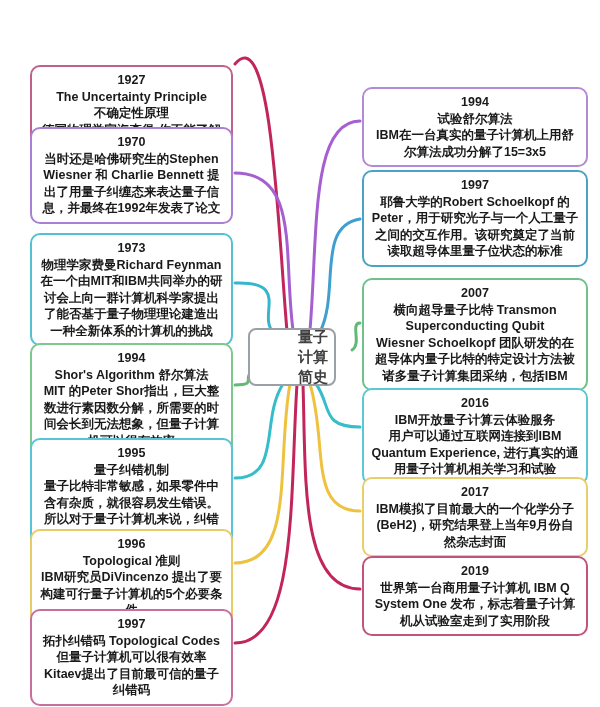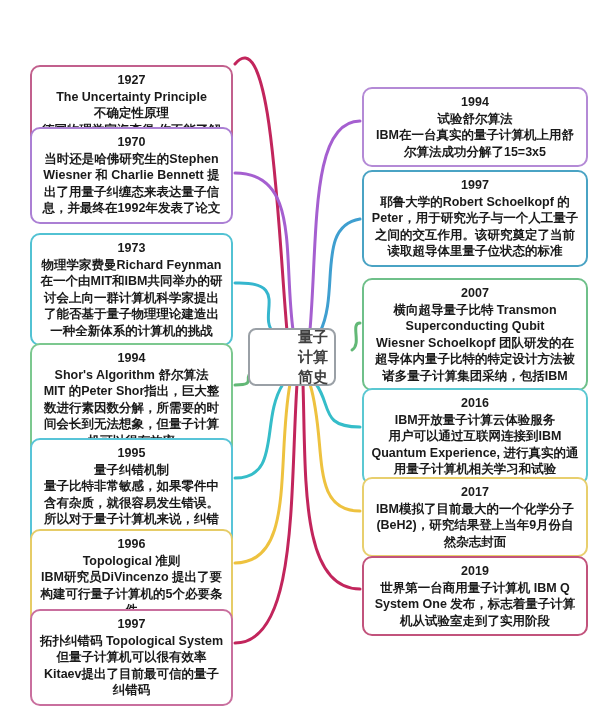--- a/index.html
+++ b/index.html
@@ -78,21 +78,21 @@
         <div class="title">量子纠错机制</div>
         <div class="desc">量子比特非常敏感，如果零件中含有杂质，就很容易发生错误。所以对于量子计算机来说，纠错机制尤为重要</div>
       </div>
       <div class="node left-col" style="top: 529px; border-color: rgb(230, 204, 103);">
         <div class="year">1996</div>
         <div class="title">Topological 准则</div>
         <div class="desc">IBM研究员DiVincenzo 提出了要构建可行量子计算机的5个必要条件</div>
       </div>
       <div class="node left-col" style="top: 609px; border-color: rgb(201, 111, 158);">
         <div class="year">1997</div>
-        <div class="title">拓扑纠错码 Topological System</div>
+        <div class="title">拓扑纠错码 Topological Codes</div>
         <div class="desc">但量子计算机可以很有效率 Kitaev提出了目前最可信的量子纠错码</div>
       </div>
     </div>
   <div id="right-column">
       <div class="node right-col" style="top: 87px; border-color: rgb(180, 138, 214);">
         <div class="year">1994</div>
         <div class="title">试验舒尔算法</div>
         <div class="desc">IBM在一台真实的量子计算机上用舒尔算法成功分解了15=3x5</div>
       </div>
       <div class="node right-col" style="top: 170px; border-color: rgb(74, 163, 196);">

